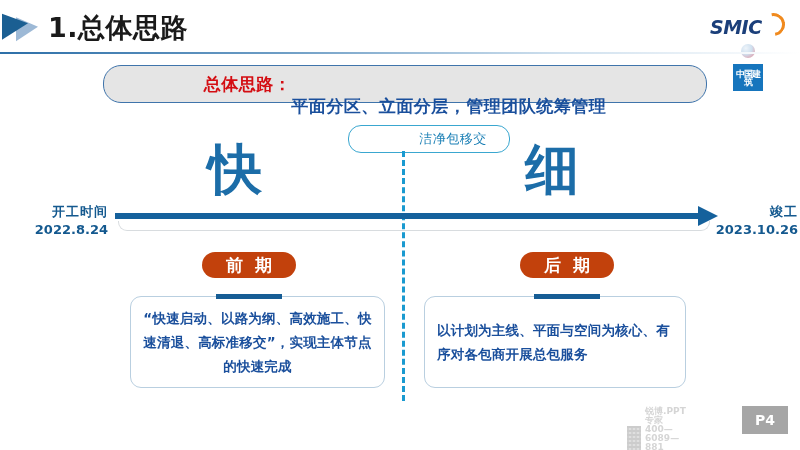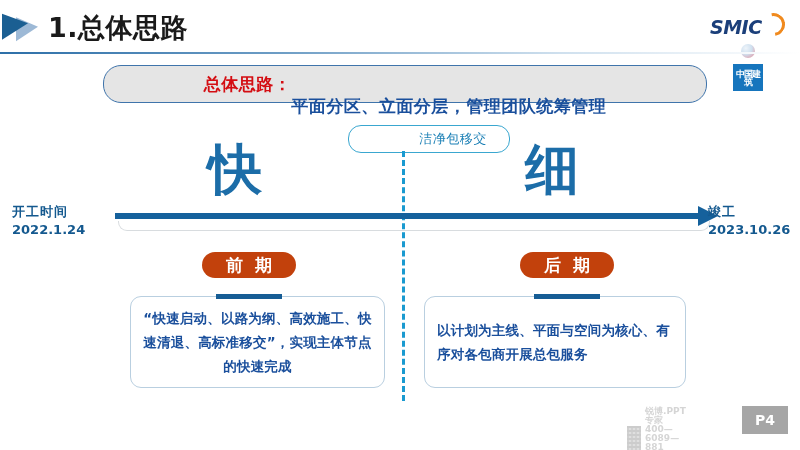--- a/index.html
+++ b/index.html
@@ -147,21 +147,21 @@
   #axis-shadow {
     position: absolute; left: 118px; top: 221px;
     width: 590px; height: 9px;
     border: 1px solid #cfd4d8;
     border-top: none;
     border-radius: 0 0 9px 9px;
     opacity: 0.8;
   }
 
   .endlabel {
-    position: absolute; text-align: left;
+    position: absolute; text-align: right;
     color: #14598f; font-weight: bold;
   }
   .endlabel .l1 { font-size: 13px; line-height: 18px; letter-spacing: 1px; }
   .endlabel .l2 { font-size: 13px; line-height: 18px; }
   #start-label { left: 12px; top: 203px; width: 96px; }
   #end-label { left: 708px; top: 203px; width: 90px; }
 
   
   .stage-pill {
     position: absolute; top: 252px;
@@ -261,21 +261,21 @@
 
   <div id="bigword-left" class="bigword">快</div>
   <div id="bigword-right" class="bigword">细</div>
 
   <div id="axis"></div>
   <div id="axis-head"></div>
   <div id="axis-shadow"></div>
 
   <div id="start-label" class="endlabel">
     <div class="l1">开工时间</div>
-    <div class="l2">2022.1.24</div>
+    <div class="l2">2022.8.24</div>
   </div>
   <div id="end-label" class="endlabel">
     <div class="l1">竣工</div>
     <div class="l2">2023.10.26</div>
   </div>
 
   <div id="stage-pill-left" class="stage-pill">前 期</div>
   <div id="stage-pill-right" class="stage-pill">后 期</div>
 
   <div id="content-box-left" class="content-box">

